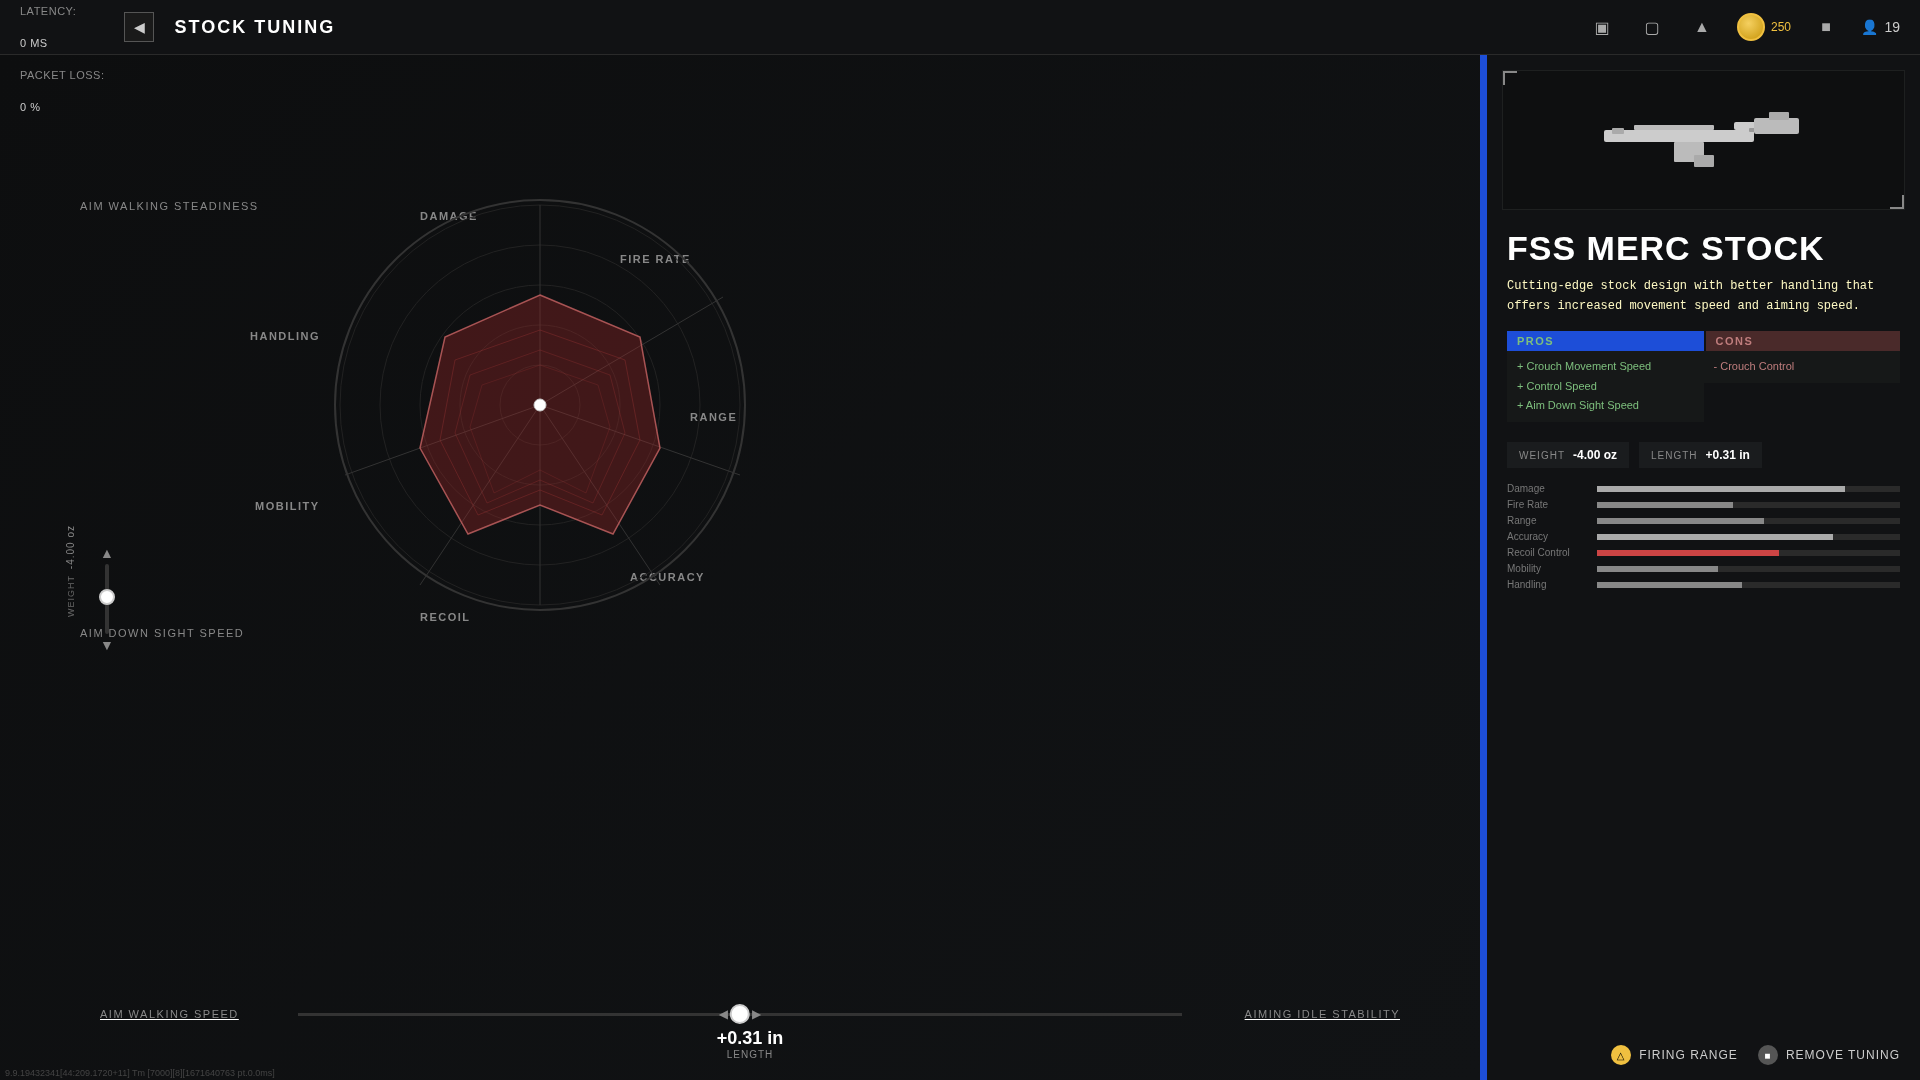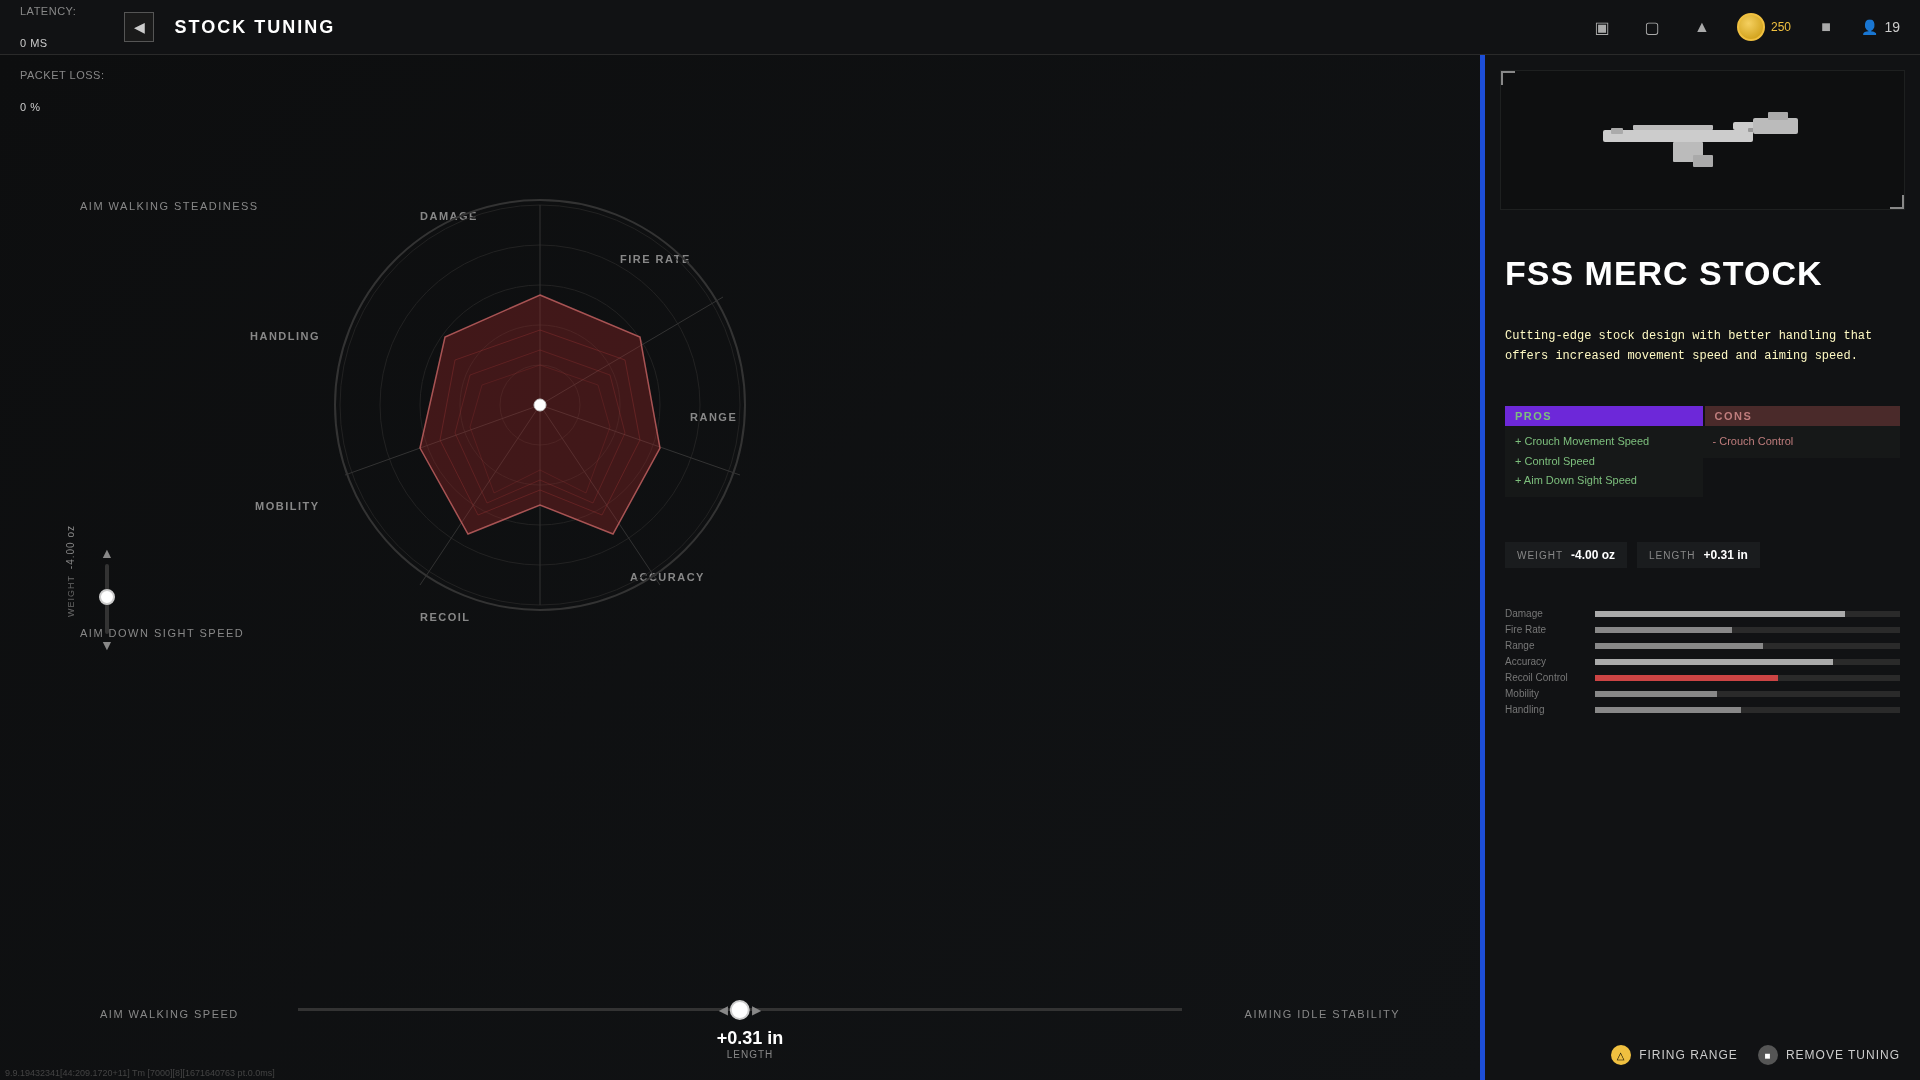--- a/index.html
+++ b/index.html
@@ -153,25 +153,24 @@
       font-size: 11px;
       letter-spacing: 1.5px;
       color: #888;
       text-transform: uppercase;
     }
 
     
     .right-panel {
       width: 440px;
       background: #111214;
-      border-left: 5px solid #1d4ed8;
+      border-left: 7px solid #1d4ed8;
       position: relative;
       display: flex;
       flex-direction: column;
-      gap: 25px;
     }
 
     
     .weapon-preview {
       height: 140px;
       background: #0e0f10;
       border: 1px solid #1e2020;
       margin: 15px;
       position: relative;
       display: flex;
@@ -223,21 +222,21 @@
       flex: 1;
     }
     .pros-header, .cons-header {
       font-size: 11px;
       letter-spacing: 1.5px;
       font-weight: bold;
       padding: 4px 10px;
       text-transform: uppercase;
     }
     .pros-header {
-      background: #6d28d9;
+      background: #1d4ed8;
       color: #7dbf7d;
     }
     .cons-header {
       background: #4a2a2a;
       color: #bf7d7d;
       margin-left: 2px;
     }
     .pros-items, .cons-items {
       padding: 6px 10px;
       background: #161818;
@@ -451,21 +450,21 @@
 
     <div style="position:absolute; top:490px; left:100px; display:flex; flex-direction:column; align-items:center;">
       <div style="font-size:14px; color:#888;">▲</div>
       <div style="width:4px; height:70px; background:#333; position:relative; border-radius:2px; margin:3px 0;">
         <div style="width:16px; height:16px; border-radius:50%; background:#fff; border:2px solid #ccc; position:absolute; left:-6px; top:25px;"></div>
       </div>
       <div style="font-size:14px; color:#888;">▼</div>
     </div>
 
     <div style="position:absolute; bottom:20px; left:100px; right:80px;">
-      <div style="display:flex; gap:8px;">
+      <div style="display:flex; align-items:center; gap:8px;text-decoration:underline;">
         <div style="font-size:11px; letter-spacing:1.5px; color:#888; text-transform:uppercase; white-space:nowrap; min-width:180px;">AIM WALKING SPEED</div>
         <div style="flex:1; height:3px; background:#333; position:relative; display:flex; align-items:center; margin:0 10px;">
           <div style="display:flex; align-items:center; position:absolute; left:50%; transform:translateX(-50%);">
             <span style="font-size:12px; color:#888; cursor:pointer;">◀</span>
             <div style="width:20px; height:20px; border-radius:50%; background:#fff; border:2px solid #ccc; margin:0 2px;"></div>
             <span style="font-size:12px; color:#888; cursor:pointer;">▶</span>
           </div>
         </div>
         <div style="font-size:11px; letter-spacing:1.5px; color:#888; text-transform:uppercase; white-space:nowrap; min-width:200px; text-align:right;">AIMING IDLE STABILITY</div>
       </div>

